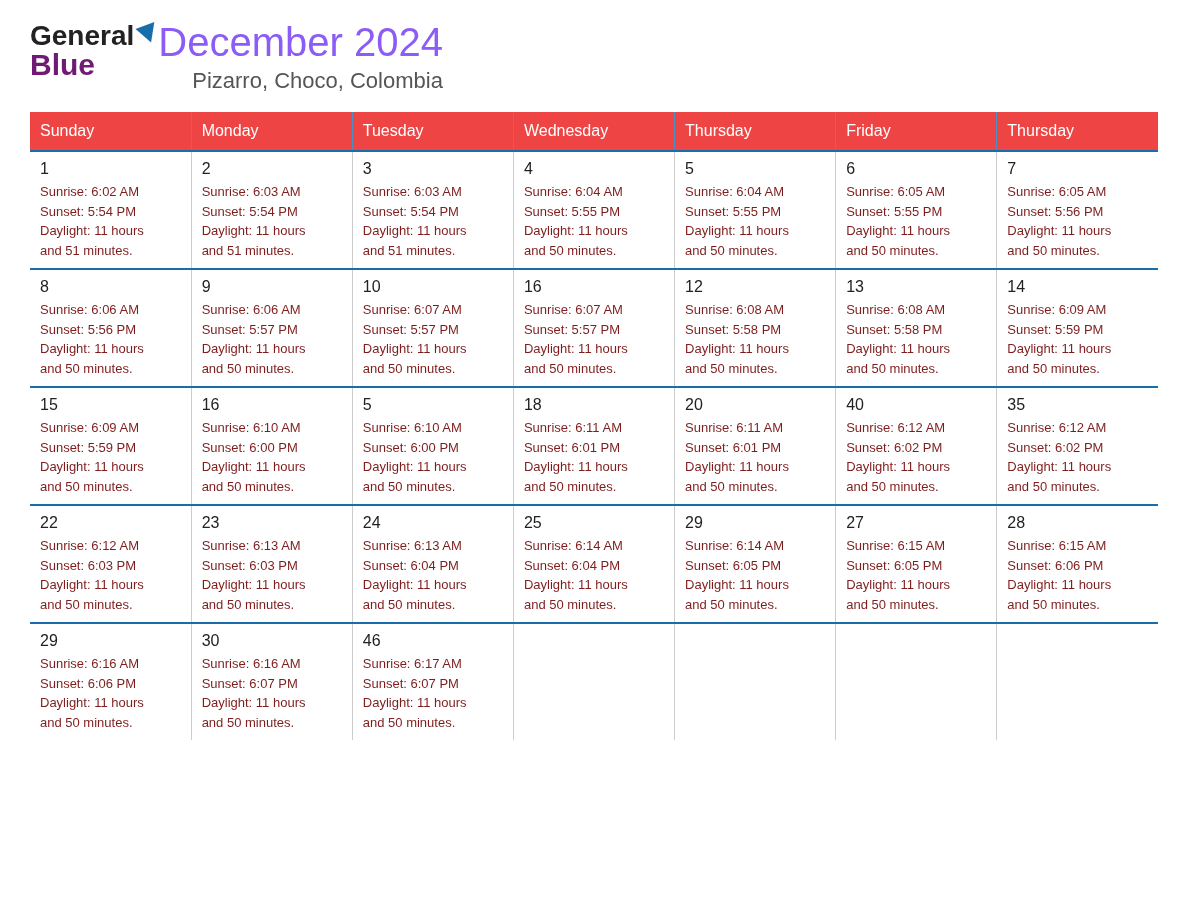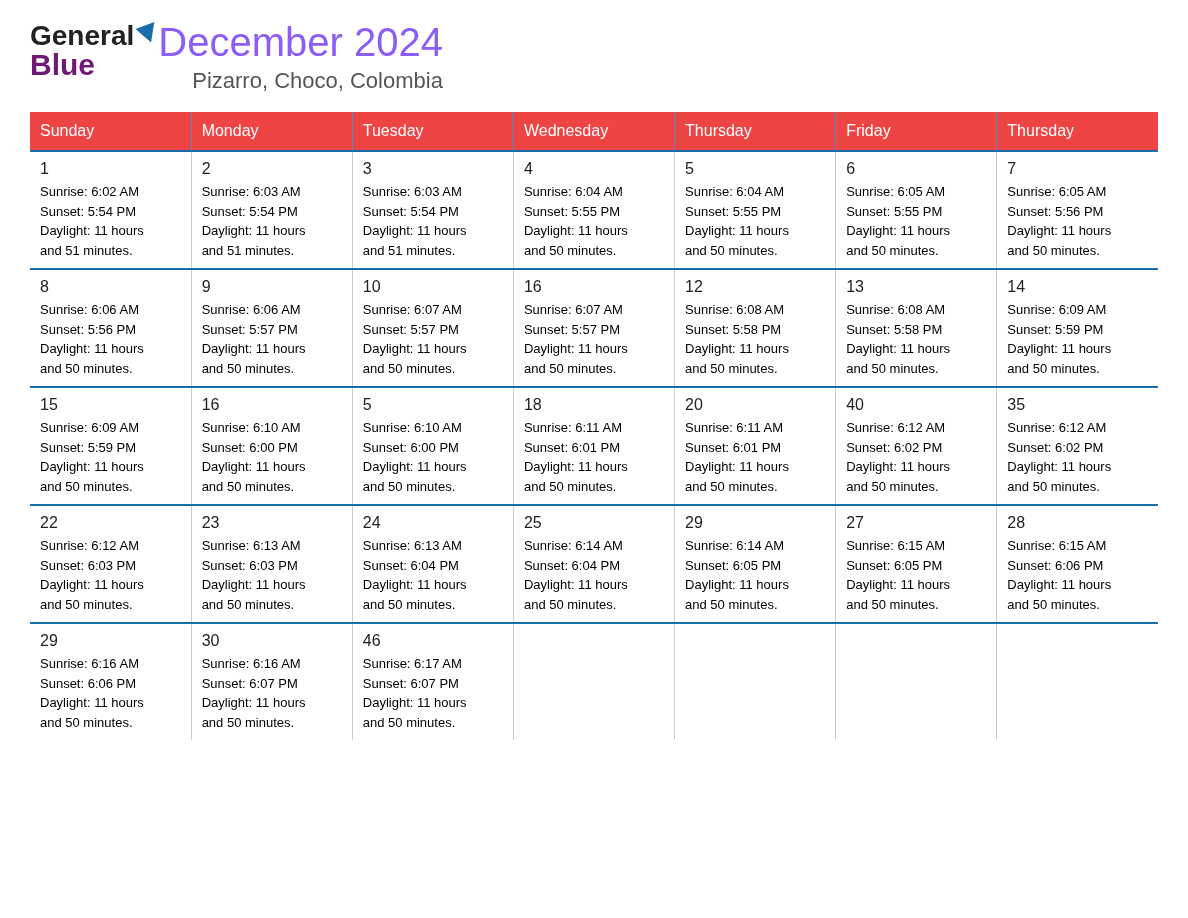--- a/index.html
+++ b/index.html
@@ -96,21 +96,21 @@
     }
     .day-num {
       font-size: 16px;
       font-weight: normal;
       margin-bottom: 4px;
       display: block;
     }
     .day-info {
       font-size: 13px;
       line-height: 1.5;
-      color: #000000;
+      color: #7f1d1d;
     }
     .empty-cell {
       background: #fff;
     }
   </style>
 </head>
 <body>
 
 <div class="header">
   <div class="logo">

